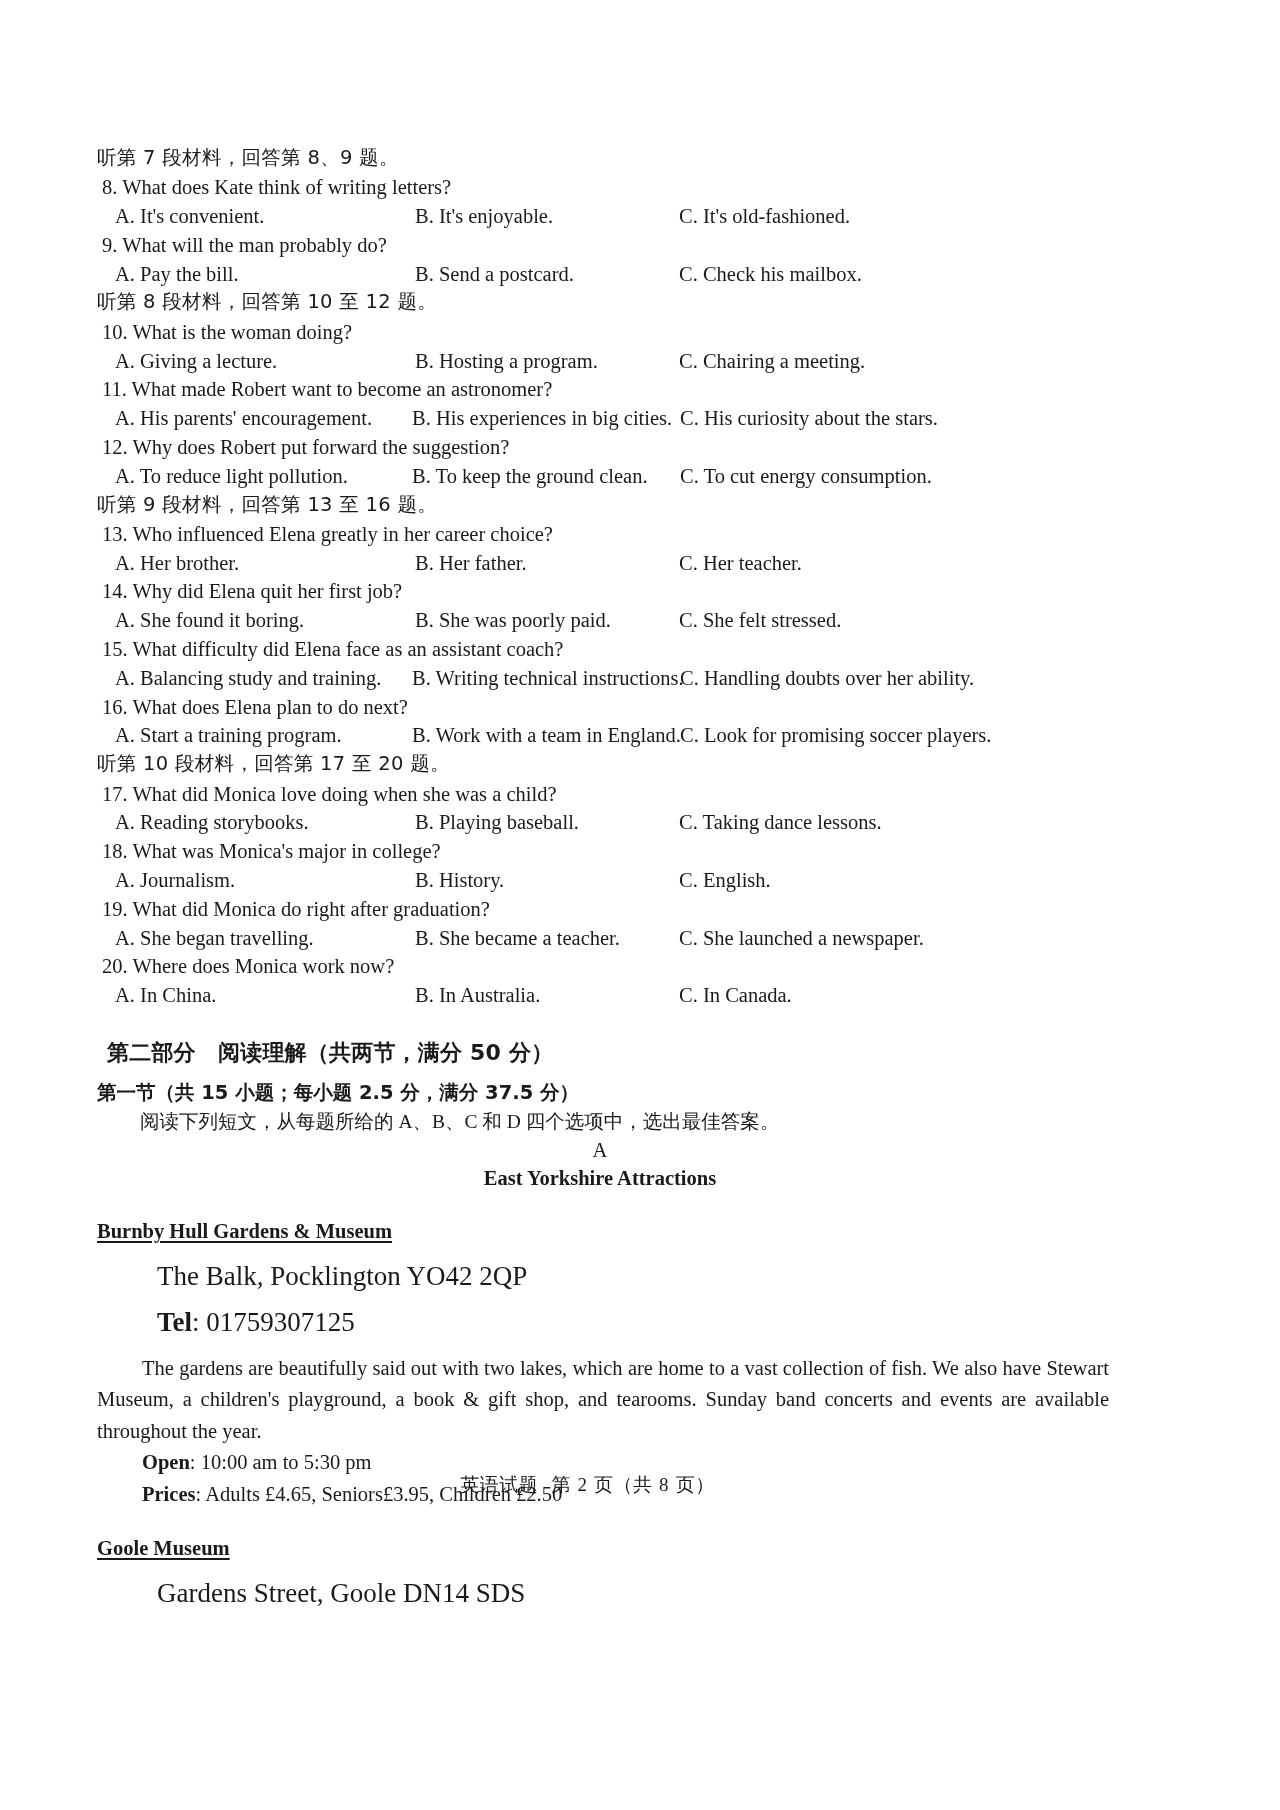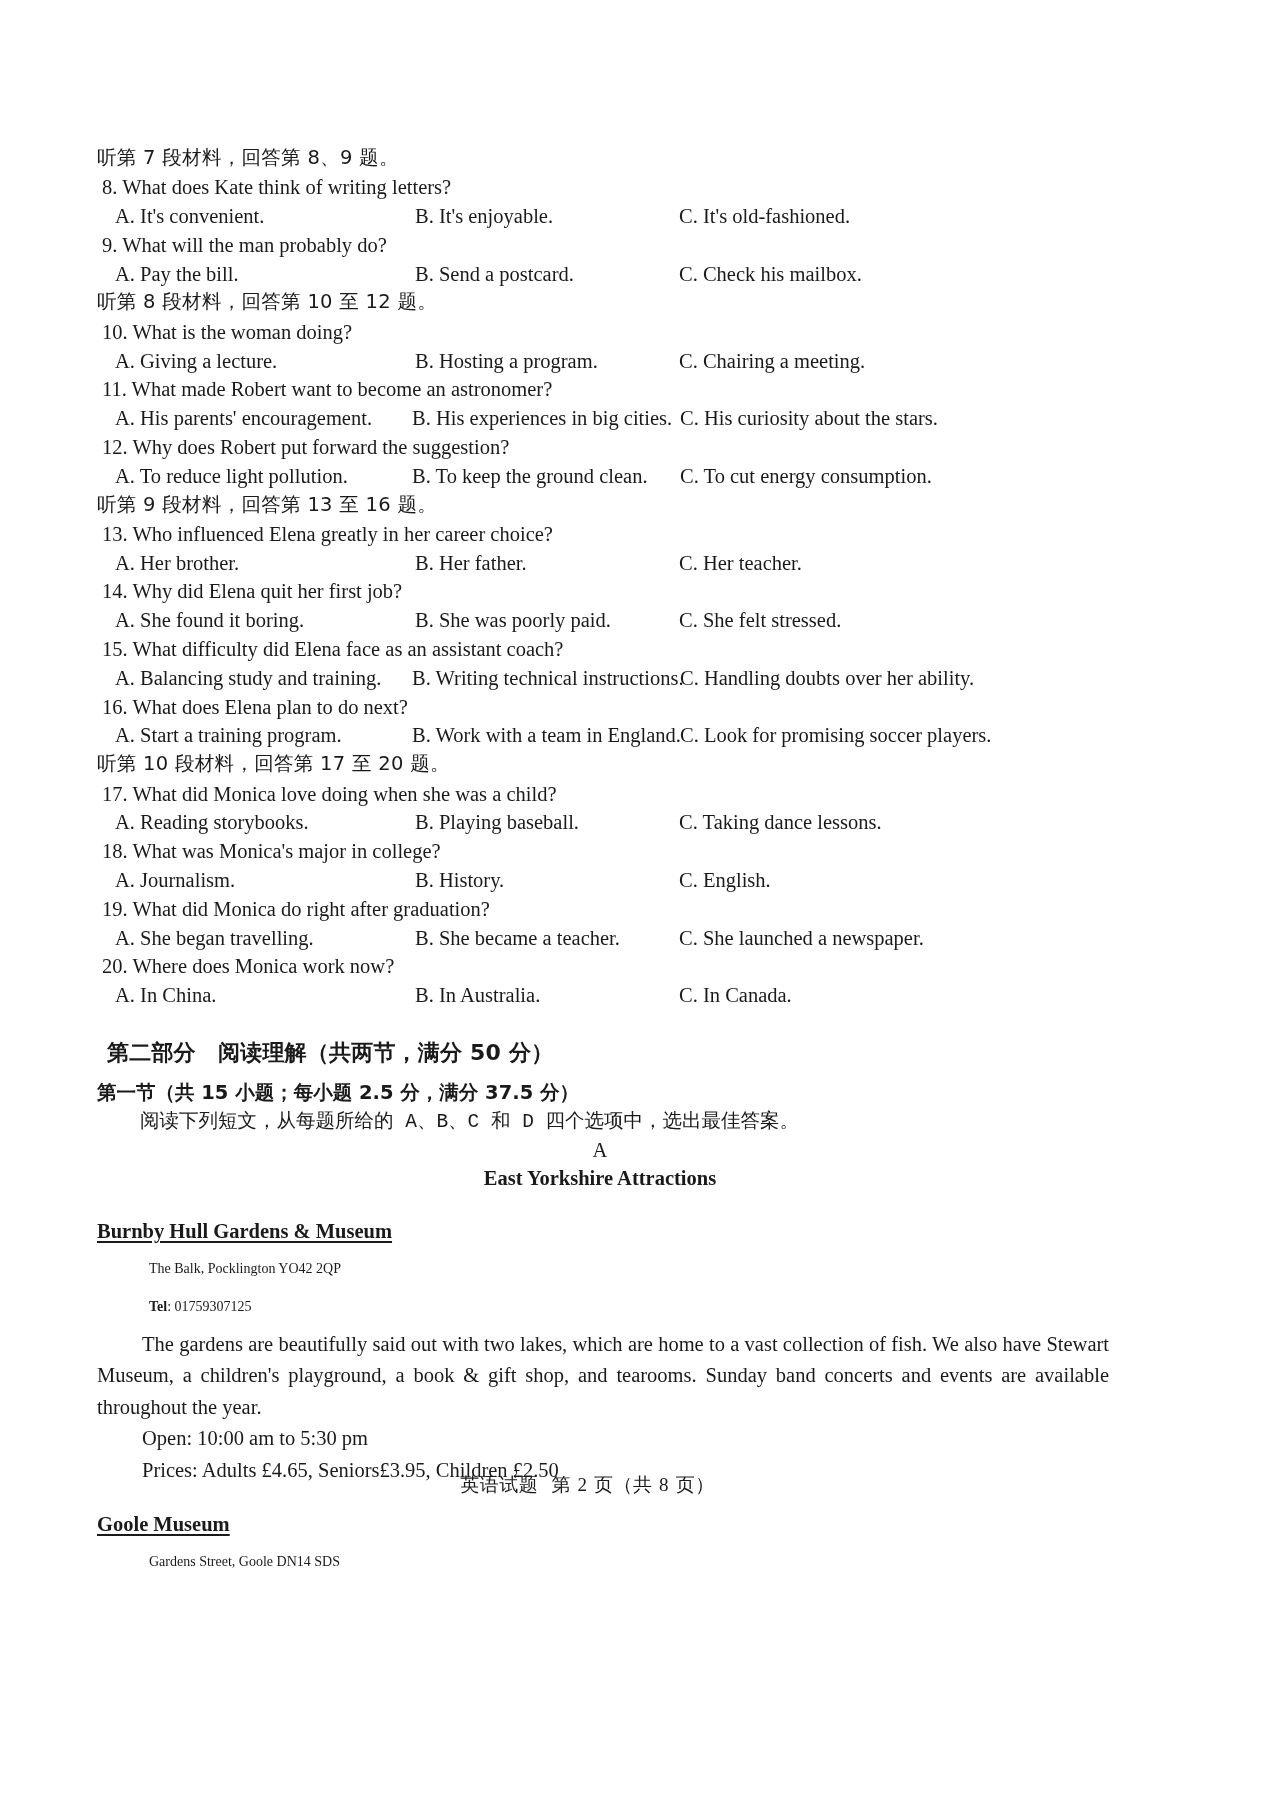--- a/index.html
+++ b/index.html
@@ -76,21 +76,21 @@
   }
   .section-title {
     font-family: "DejaVu Sans", "Liberation Sans", sans-serif;
     font-weight: bold;
     font-size: 19.5px;
     line-height: 29px;
     margin: 0;
     white-space: nowrap;
   }
   .instruction {
-    font-family: Liberation Mono, monospace;
+    font-family: Liberation Serif, serif;
     font-size: 19.5px;
     line-height: 30px;
     margin: 0;
     padding-left: 43px;
     white-space: nowrap;
   }
 
   .center-letter {
     text-align: center;
     font-size: 20.5px;
@@ -112,40 +112,40 @@
     font-weight: bold;
     font-size: 20.5px;
     line-height: 30px;
     margin: 18px 0 0 0;
     text-decoration: underline;
     text-underline-offset: 3px;
     display: inline-block;
   }
   .place-name-wrap { margin: 5px 0 0 0; }
   .addr-line {
-    font-size: 14px;
+    font-size: 27px;
     line-height: 31px;
-    margin: 7px;
+    margin: 15px;
     padding-left: 45px;
   }
   .addr-line b { font-weight: bold; }
   .para {
     font-size: 20.5px;
     line-height: 31.5px;
     margin: 0;
     text-align: justify;
     text-indent: 45px;
   }
   .detail-line {
     font-size: 20.5px;
     line-height: 31.5px;
     margin: 0;
     padding-left: 45px;
   }
-  .detail-line b { font-weight: normal; }
+  .detail-line b { font-weight: bold; }
 
   
   .footer {
     position: absolute;
     left: 0;
     top: 1460px;
     width: 1175px;
     text-align: center;
     font-family: "DejaVu Sans", "Liberation Sans", sans-serif;
     font-size: 19px;

